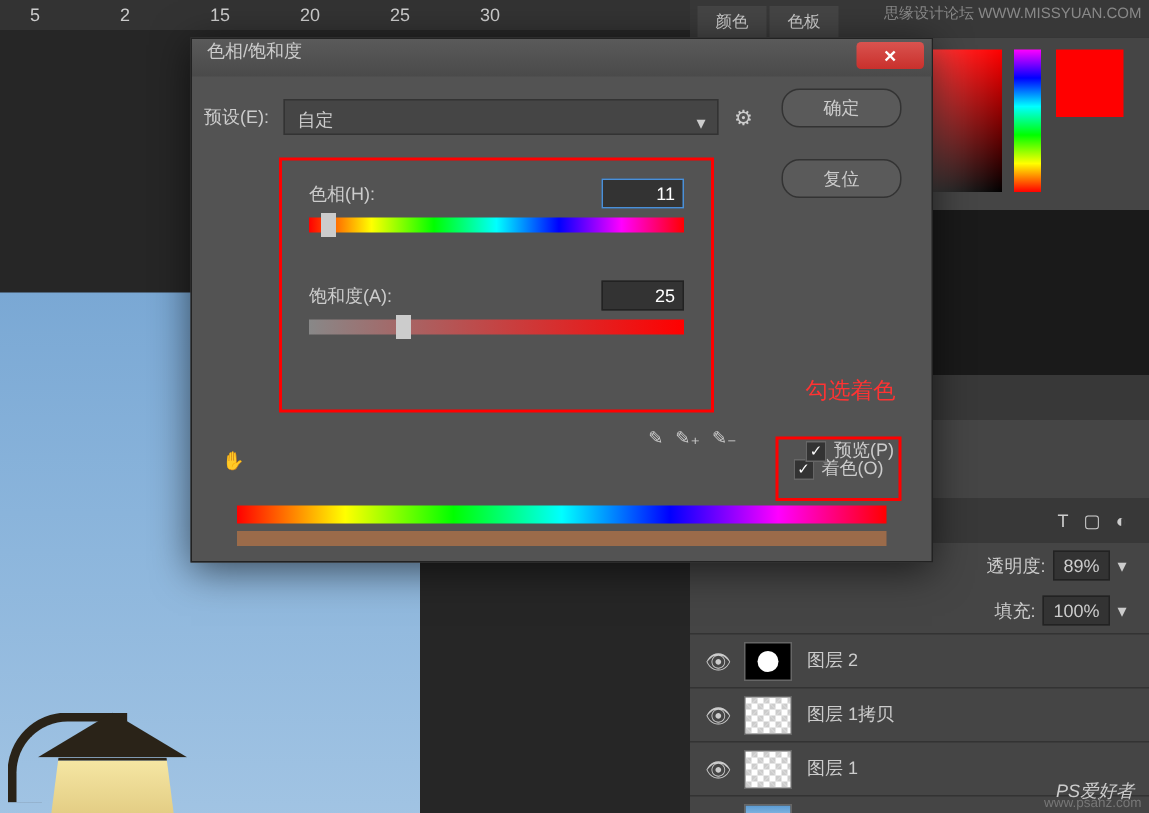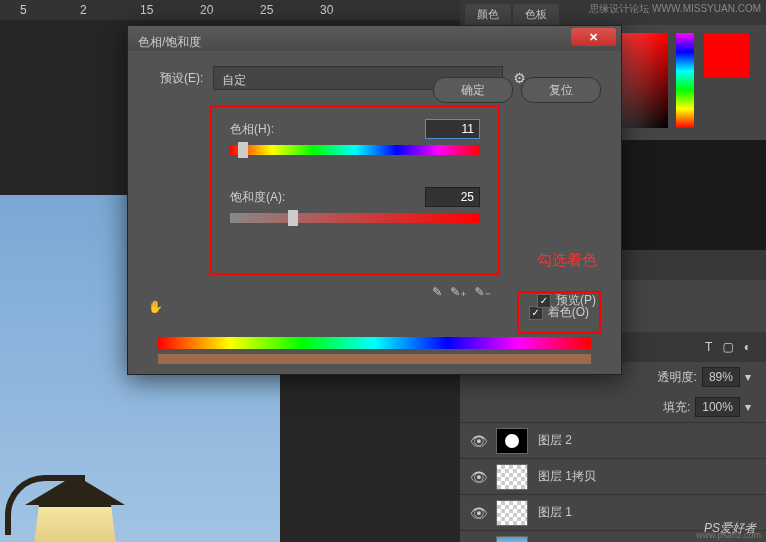--- a/index.html
+++ b/index.html
@@ -25,28 +25,28 @@
 .opacity-row{padding:5px 15px;display:flex;justify-content:flex-end;align-items:center;gap:5px}
 .opacity-val{background:#333;padding:2px 6px;border:1px solid #222}
 .layer-item{display:flex;align-items:center;height:36px;padding:0 10px;gap:10px;border-top:1px solid #333}
 .layer-visible{width:16px;text-align:center;font-size:14px}
 .layer-thumb{width:32px;height:26px;background:#fff;border:1px solid #666}
 .checker{background-image:linear-gradient(45deg,#ccc 25%,transparent 25%),linear-gradient(-45deg,#ccc 25%,transparent 25%),linear-gradient(45deg,transparent 75%,#ccc 75%),linear-gradient(-45deg,transparent 75%,#ccc 75%);background-size:8px 8px;background-position:0 0,0 4px,4px -4px,-4px 0}
 .layer-mask{width:32px;height:26px;background:#000;border:1px solid #666;display:flex;align-items:center;justify-content:center}
 .layer-mask-dot{width:14px;height:14px;background:#fff;border-radius:50%}
 .lock-icn{margin-left:auto;font-size:13px;color:#999}
 .dialog{position:absolute;top:25px;left:127px;width:495px;height:350px;background:#535353;border:1px solid #222;box-shadow:0 5px 25px rgba(0,0,0,0.6)}
-.dlg-title{height:25px;background:linear-gradient(#5a5a5a,#4a4a4a);display:flex;align-items:flex-end;padding:0 10px;position:relative}
+.dlg-title{height:25px;background:linear-gradient(#5a5a5a,#4a4a4a);display:flex;align-items:flex-start;padding:0 10px;position:relative}
 .dlg-close{position:absolute;right:5px;top:2px;width:45px;height:18px;background:linear-gradient(#d9534f,#c9302c);border-radius:3px;display:flex;align-items:center;justify-content:center;color:#fff;font-size:11px;font-weight:bold}
-.dlg-body{padding:15px 32px;position:relative;height:calc(100% - 25px)}
+.dlg-body{padding:15px 8px;position:relative;height:calc(100% - 25px)}
 .preset-row{display:flex;align-items:center;gap:10px;margin-bottom:15px}
 .preset-select{flex:1;height:24px;background:#454545;border:1px solid #333;padding:0 8px;display:flex;align-items:flex-end;justify-content:space-between;max-width:290px}
 .gear{color:#ccc;font-size:14px}
 .btn{width:80px;height:26px;background:#5a5a5a;border:1px solid #333;border-radius:12px;display:flex;align-items:center;justify-content:center;cursor:pointer}
-.btn-col{position:absolute;right:20px;top:26px;display:flex;flex-direction:row;gap:8px}
+.btn-col{position:absolute;right:20px;top:8px;display:flex;flex-direction:column;gap:21px}
 .tab-bar{display:flex;margin-bottom:10px;margin-left:20px}
 .tab-btn{padding:5px 15px;border:1px solid #666;border-bottom:none;color:#999}
 .sliders-box{border:2px solid #f00;padding:12px 18px 18px;margin-left:50px;width:290px}
 .slider-row{margin-bottom:32px}
 .slider-label-row{display:flex;justify-content:space-between;align-items:center;margin-bottom:6px}
 .slider-input{width:55px;height:20px;background:#333;border:1px solid #222;padding:0 5px;text-align:right;color:#fff}
 .slider-input.active{border:1px solid #4a90d9}
 .slider-track{height:10px;position:relative;margin-top:2px}
 .slider-hue{background:linear-gradient(to right,#f00,#ff0,#0f0,#0ff,#00f,#f0f,#f00)}
 .slider-sat{background:linear-gradient(to right,#888,#f00)}

